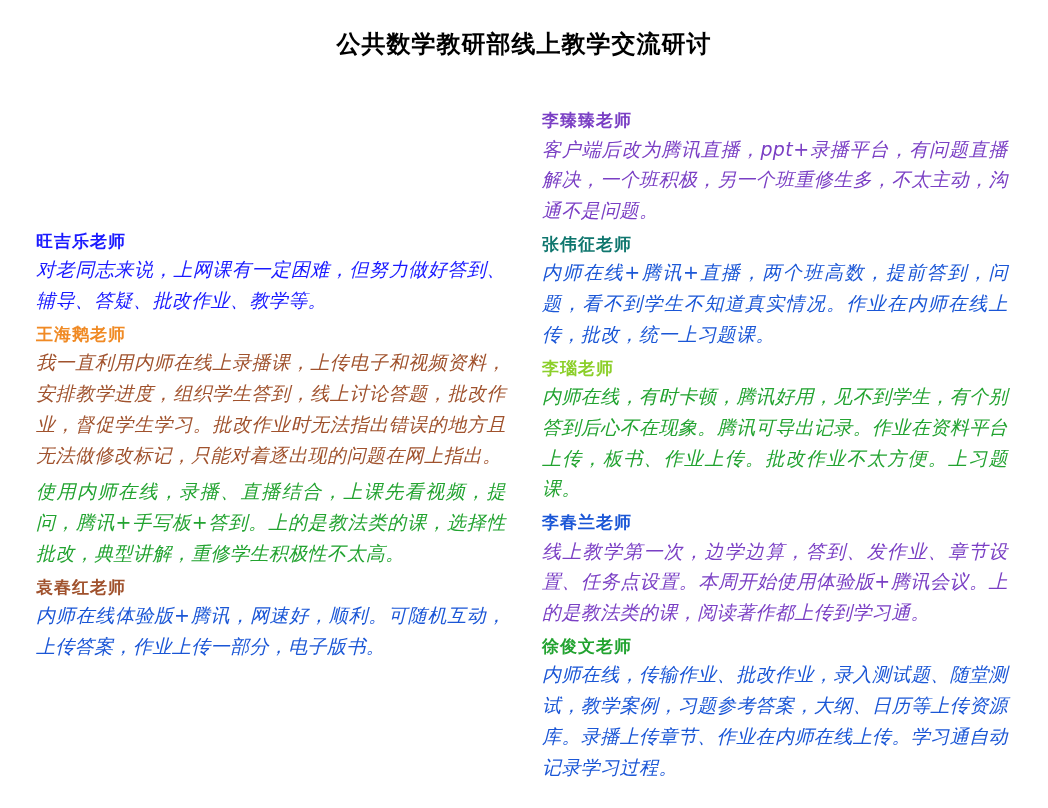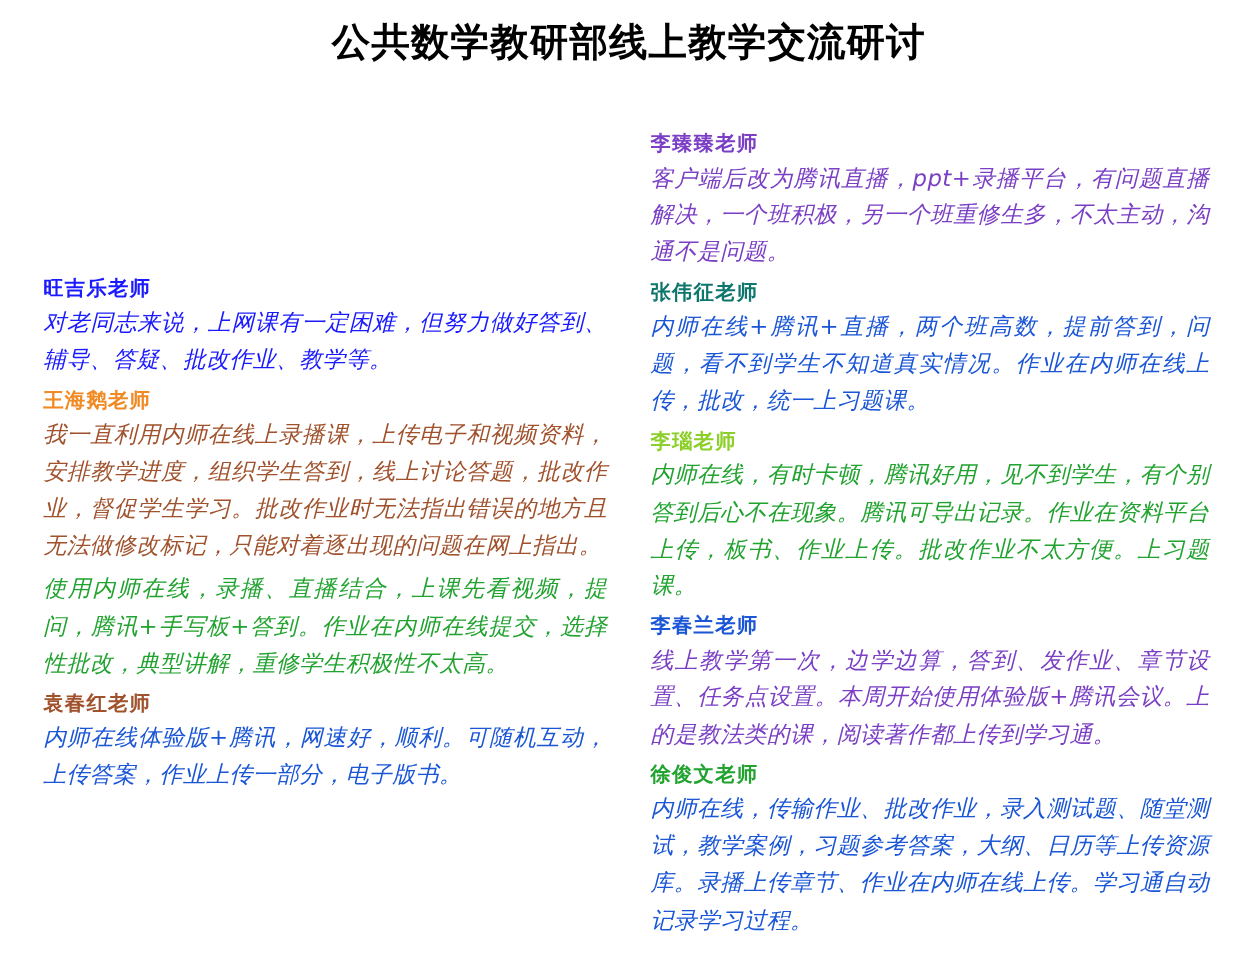--- a/index.html
+++ b/index.html
@@ -17,24 +17,24 @@
   .page {
     position: relative;
     width: 1048px;
     height: 808px;
     box-sizing: border-box;
   }
   .doc-title {
     text-align: center;
     font-family: Liberation Mono, monospace;
     font-weight: bold;
-    font-size: 32px;
+    font-size: 24px;
     letter-spacing: 1px;
     color: #000000;
-    padding-top: 14px;
+    padding-top: 28px;
     padding-bottom: 6px;
   }
   .columns {
     position: absolute;
     top: 108px;
     left: 0;
     width: 1048px;
     display: flex;
     flex-direction: row;
     align-items: center;
@@ -91,21 +91,21 @@
         <span class="body-text" style="color:#1a1aff">对老同志来说，上网课有一定困难，但努力做好答到、辅导、答疑、批改作业、教学等。</span>
       </div>
 
 
       <div class="entry">
         <span class="speaker" style="color:#f08a24">王海鹅老师</span>
         <span class="body-text" style="color:#a0522d">我一直利用内师在线上录播课，上传电子和视频资料，安排教学进度，组织学生答到，线上讨论答题，批改作业，督促学生学习。批改作业时无法指出错误的地方且无法做修改标记，只能对着逐出现的问题在网上指出。</span>
       </div>
 
       <div class="entry">
-        <span class="body-text" style="color:#22a330">使用内师在线，录播、直播结合，上课先看视频，提问，腾讯+手写板+答到。作业在内师在线提交，选择性批改，典型讲解，重修学生积极性不太高。</span>
+        <span class="body-text" style="color:#22a330">使用内师在线，录播、直播结合，上课先看视频，提问，腾讯+手写板+答到。上的是教法类的课，选择性批改，典型讲解，重修学生积极性不太高。</span>
       </div>
 
       <div class="entry">
         <span class="speaker" style="color:#a0522d">袁春红老师</span>
         <span class="body-text" style="color:#1a56d6">内师在线体验版+腾讯，网速好，顺利。可随机互动，上传答案，作业上传一部分，电子版书。</span>
       </div>
 
     </div>
 
     <div class="col col-right">

